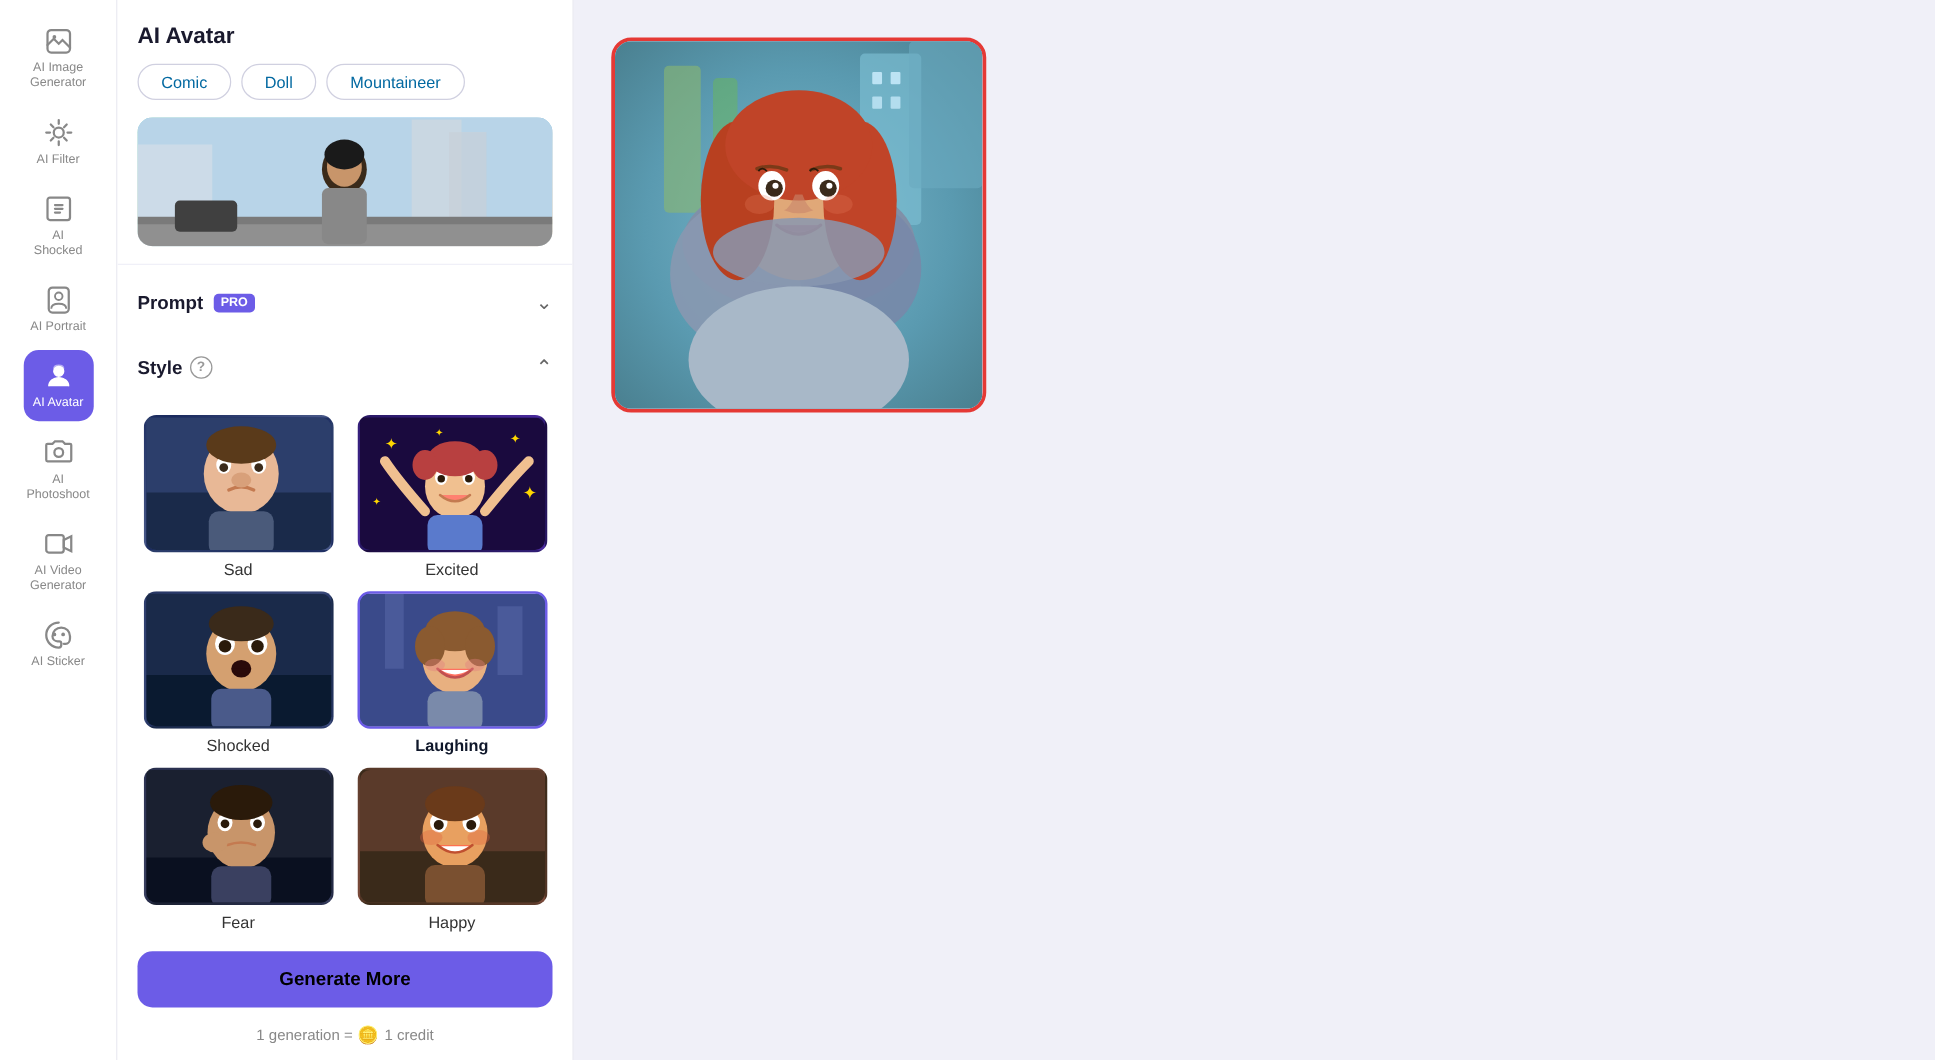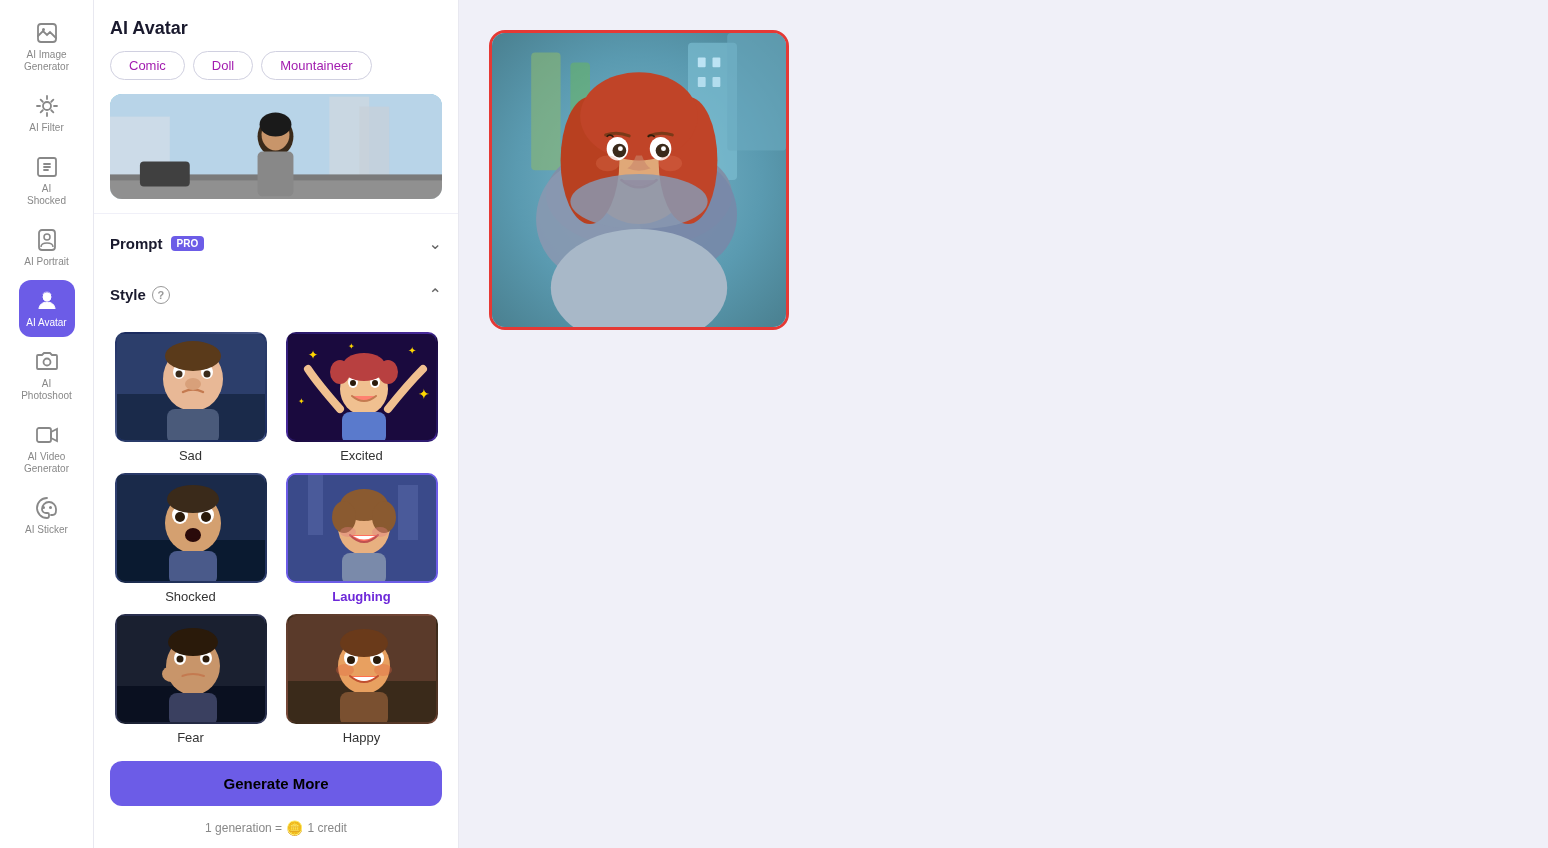--- a/index.html
+++ b/index.html
@@ -82,21 +82,21 @@
       gap: 8px;
       padding: 0 16px 14px;
       flex-wrap: wrap;
     }
     .chip {
       padding: 6px 18px;
       border-radius: 20px;
       border: 1.5px solid #d0d0e0;
       background: #fff;
       font-size: 13px;
-      color: #a21caf;
+      color: #0369a1;
       cursor: pointer;
       font-weight: 500;
     }
 
     .uploaded-photo {
       margin: 0 16px 14px;
       border-radius: 12px;
       overflow: hidden;
       height: 120px;
       background: linear-gradient(135deg, #c8e6c9 0%, #b3d4f5 50%, #e8d5c4 100%);
@@ -178,21 +178,21 @@
     }
     .style-thumb.selected {
       border-color: #6c5ce7;
     }
     .style-label {
       font-size: 13px;
       color: #333;
       font-weight: 500;
     }
     .style-label.selected {
-      color: #6d28d9;
+      color: #0f172a;
       font-weight: 600;
     }
 
     
     .thumb-sad {
       background: linear-gradient(135deg, #2c3e6b 0%, #1a2a5e 50%, #4a5a8a 100%);
     }
     .thumb-excited {
       background: linear-gradient(135deg, #1a0a3e 0%, #2d1b6e 50%, #4a2a9e 100%);
     }

